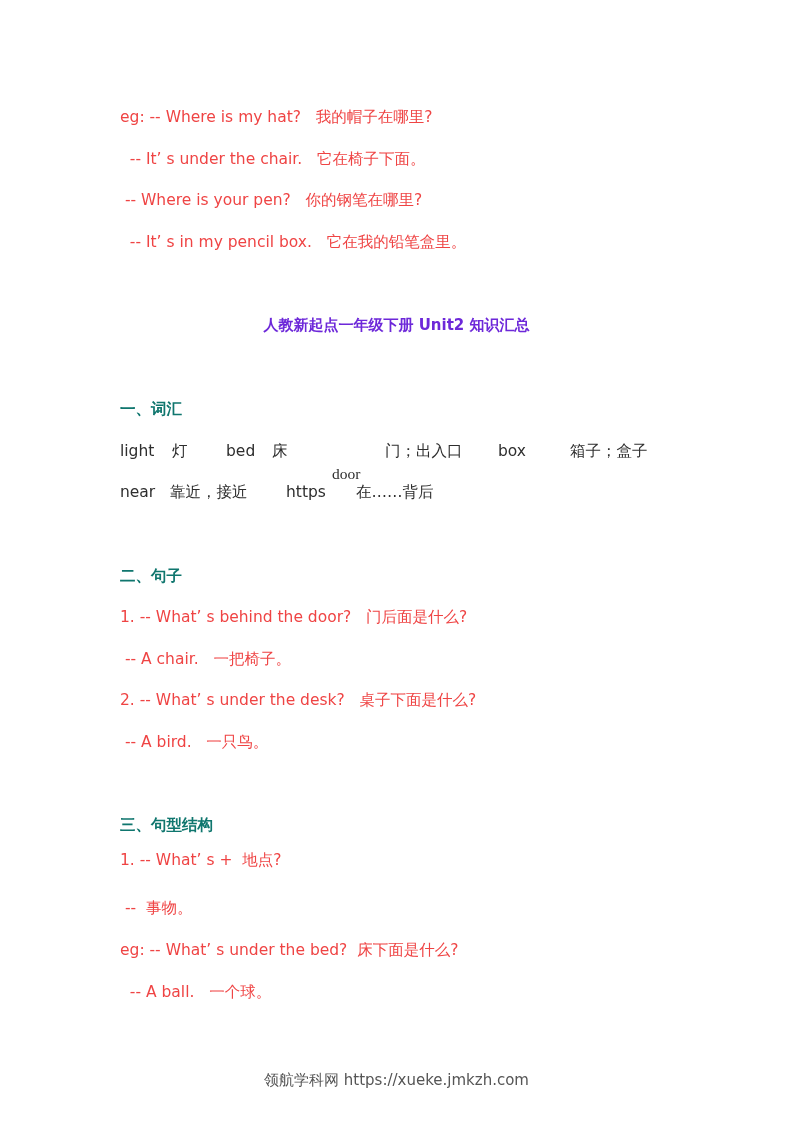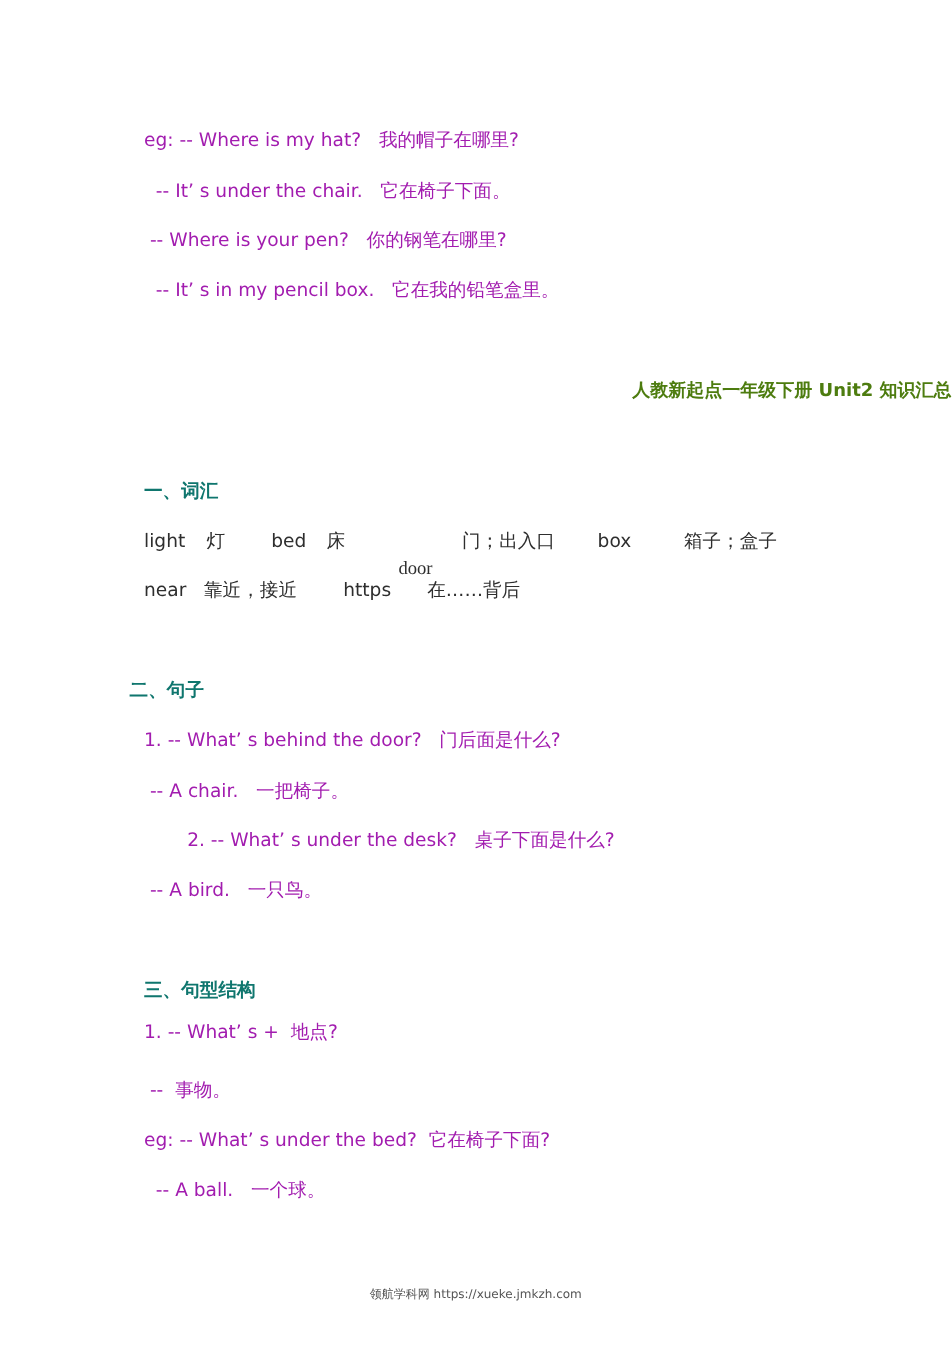--- a/index.html
+++ b/index.html
@@ -6,31 +6,31 @@
   body {
     width: 793px; height: 1122px; position: relative; overflow: hidden;
     font-family: "DejaVu Sans", "Liberation Sans", sans-serif;
     color: #2b2b2b;
   }
   .line {
     position: absolute;
     font-size: 15.5px;
     line-height: 20px;
     white-space: pre;
-    color: #a21caf;
+    color: #ef4444;
   }
   .title {
     position: absolute; left: 0; width: 793px; top: 315px;
-    text-align: right; font-weight: bold; font-size: 15px; line-height: 20px; color: #4d7c0f;
+    text-align: center; font-weight: bold; font-size: 15px; line-height: 20px; color: #6d28d9;
   }
   .heading { font-weight: bold; color: #0f766e; text-align: center; }
   .vocab { position: absolute; font-size: 15.5px; line-height: 20px; white-space: pre; color: #2e2e2e; }
   .footer {
     position: absolute; left: 0; width: 793px; top: 1070px;
-    text-align: center; font-size: 10px; line-height: 20px; color: #555555;
+    text-align: center; font-size: 15px; line-height: 20px; color: #555555;
   }
 </style>
 </head>
 <body>
 
 <div>
   <div class="line" style="left:120px; top:107px;">eg: -- Where is my hat?   我的帽子在哪里?</div>
   <div class="line" style="left:120px; top:149px;">  -- It’ s under the chair.   它在椅子下面。</div>
   <div class="line" style="left:120px; top:190px;"> -- Where is your pen?   你的钢笔在哪里?</div>
   <div class="line" style="left:120px; top:232px;">  -- It’ s in my pencil box.   它在我的铅笔盒里。</div>
@@ -49,28 +49,28 @@
   <span class="vocab" style="left:498px; top:441px;">box</span>
   <span class="vocab" style="left:542px; top:441px;margin-left:28px;">箱子；盒子</span>
 
   <span class="vocab" style="left:120px; top:482px;">near</span>
   <span class="vocab" style="left:170px; top:482px;">靠近，接近</span>
   <span class="vocab" style="left:286px; top:482px;">https</span>
   <span class="vocab" style="left:356px; top:482px;">在……背后</span>
 </div>
 
 <div>
-  <div class="line heading" style="left:108px; top:566px;font-family:Liberation Serif, serif;">二、句子</div>
+  <div class="line heading" style="left:120px; top:566px;">二、句子</div>
   <div class="line" style="left:120px; top:607px;">1. -- What’ s behind the door?   门后面是什么?</div>
   <div class="line" style="left:120px; top:649px;"> -- A chair.   一把椅子。</div>
-  <div class="line" style="left:120px; top:690px;margin-left:36px;">2. -- What’ s under the desk?   桌子下面是什么?</div>
+  <div class="line" style="left:120px; top:690px;">2. -- What’ s under the desk?   桌子下面是什么?</div>
   <div class="line" style="left:120px; top:732px;"> -- A bird.   一只鸟。</div>
 </div>
 
 <div>
   <div class="line heading" style="left:120px; top:815px;">三、句型结构</div>
   <div class="line" style="left:120px; top:850px;">1. -- What’ s +  地点?</div>
   <div class="line" style="left:120px; top:898px;"> --  事物。</div>
-  <div class="line" style="left:120px; top:940px;">eg: -- What’ s under the bed?  它在椅子下面?</div>
+  <div class="line" style="left:120px; top:940px;">eg: -- What’ s under the bed?  床下面是什么?</div>
   <div class="line" style="left:120px; top:982px;">  -- A ball.   一个球。</div>
 </div>
 
 <div class="footer">领航学科网 https://xueke.jmkzh.com</div>
 
 </body></html>

